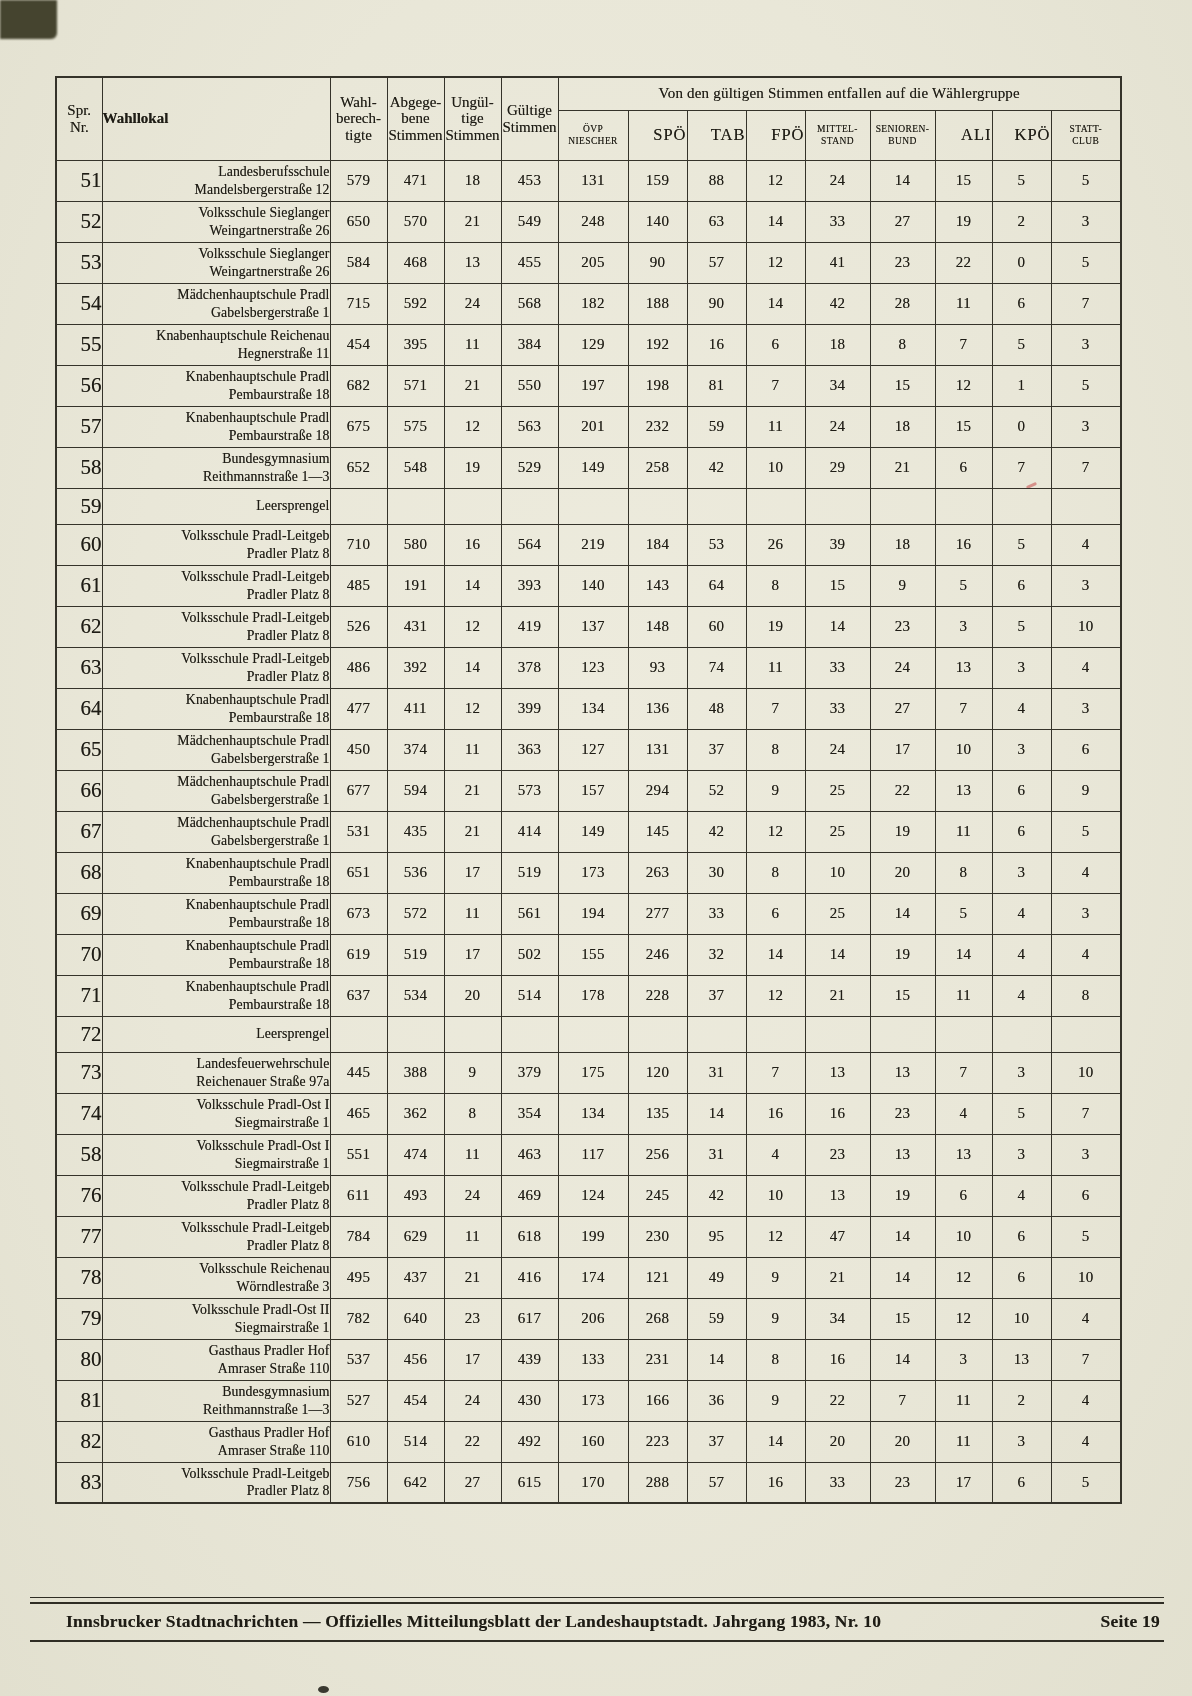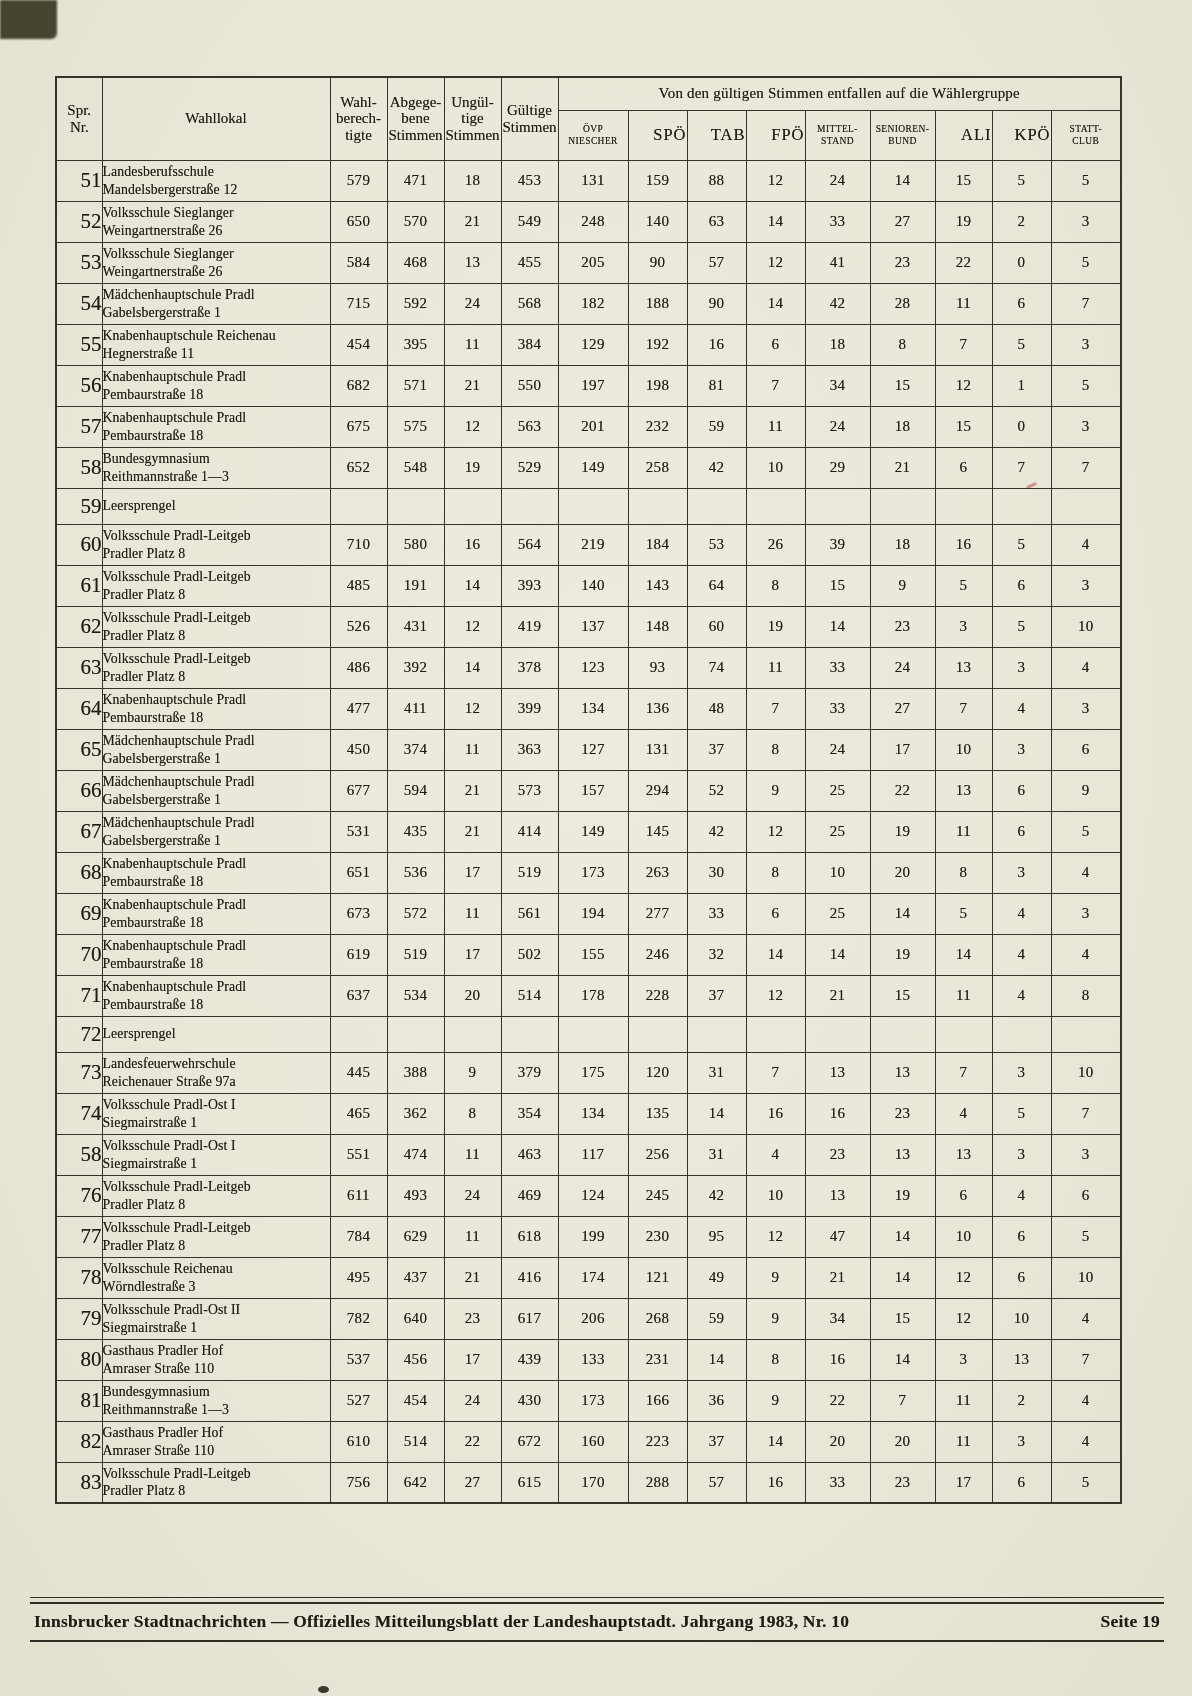--- a/index.html
+++ b/index.html
@@ -57,35 +57,35 @@
 
   thead tr.h-top { height: 33px; }
   thead tr.h-bottom { height: 50px; }
   thead th {
     font-weight: normal;
     font-size: 15px;
     text-align: center;
     line-height: 1.12;
   }
   .h-pre { white-space: pre-line; }
-  .h-lokal { text-align: center; padding-left: 9px; }
+  .h-lokal { text-align: left; padding-left: 9px; font-weight: bold; }
   .h-group { font-size: 15px; letter-spacing: 0.2px; }
   .h-party-sm {
     font-size: 9.5px;
     letter-spacing: 0.4px;
     white-space: pre-line;
     line-height: 1.3;
   }
   .h-party-lg { font-size: 16.5px; letter-spacing: 1px; text-align: right; }
 
   tbody tr { height: 41px; }
   tbody tr.leer { height: 36px; }
   td.c-nr { text-align: right; font-size: 21px; }
   td.c-lokal {
-    text-align: left;
+    text-align: right;
     padding-left: 8px;
     font-size: 13.8px;
     line-height: 1.28;
     white-space: pre-line;
     letter-spacing: 0.1px;
   }
   td.c-num { text-align: center; font-size: 15px; letter-spacing: 0.3px; }
 
   
   .footer {
@@ -96,20 +96,21 @@
   .f-rule-thick { height: 0; border-top: 2.5px solid #2f2d24; }
   .f-text-row {
     display: flex;
     justify-content: space-between;
     align-items: baseline;
     padding: 7px 4px 8px 4px;
     font-size: 17.5px;
     font-weight: bold;
     letter-spacing: 0.2px;
     text-shadow: 0 0 0.4px rgba(20,18,10,.4);
+    margin-left: 32px;
   }
   .f-rule-bottom { height: 0; border-top: 2.5px solid #2f2d24; }
 </style>
 </head>
 <body>
 
 <div class="paper">
 
   <div class="corner-mark"></div>
   <div class="red-tick"></div>
@@ -724,21 +725,21 @@
           <td class="c-num">2</td>
           <td class="c-num">4</td>
         </tr>
         <tr>
           <td class="c-nr">82</td>
           <td class="c-lokal">Gasthaus Pradler Hof
 Amraser Straße 110</td>
           <td class="c-num">610</td>
           <td class="c-num">514</td>
           <td class="c-num">22</td>
-          <td class="c-num">672</td>
+          <td class="c-num">492</td>
           <td class="c-num">160</td>
           <td class="c-num">223</td>
           <td class="c-num">37</td>
           <td class="c-num">14</td>
           <td class="c-num">20</td>
           <td class="c-num">20</td>
           <td class="c-num">11</td>
           <td class="c-num">3</td>
           <td class="c-num">4</td>
         </tr>

